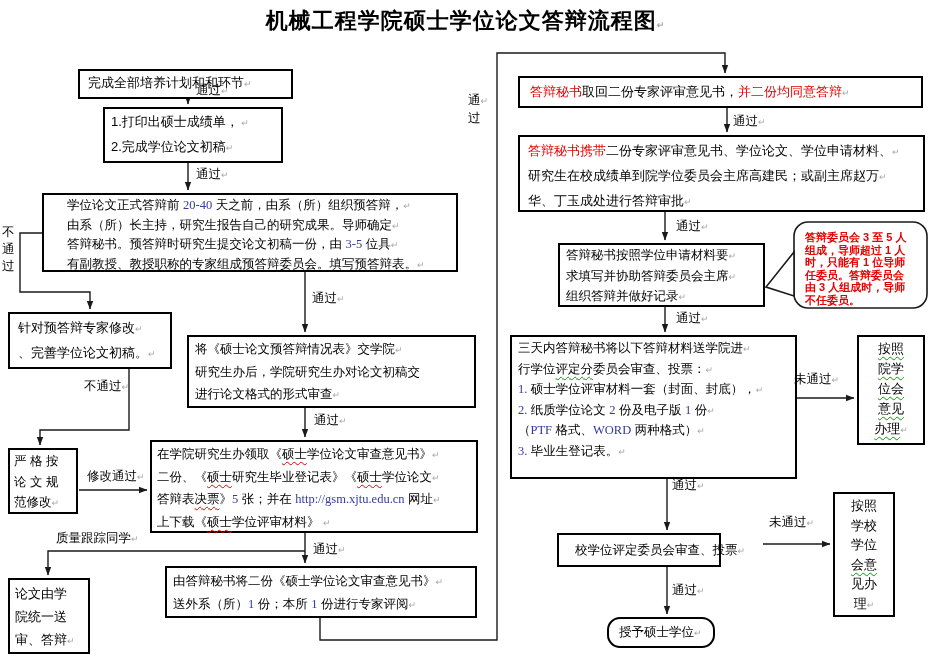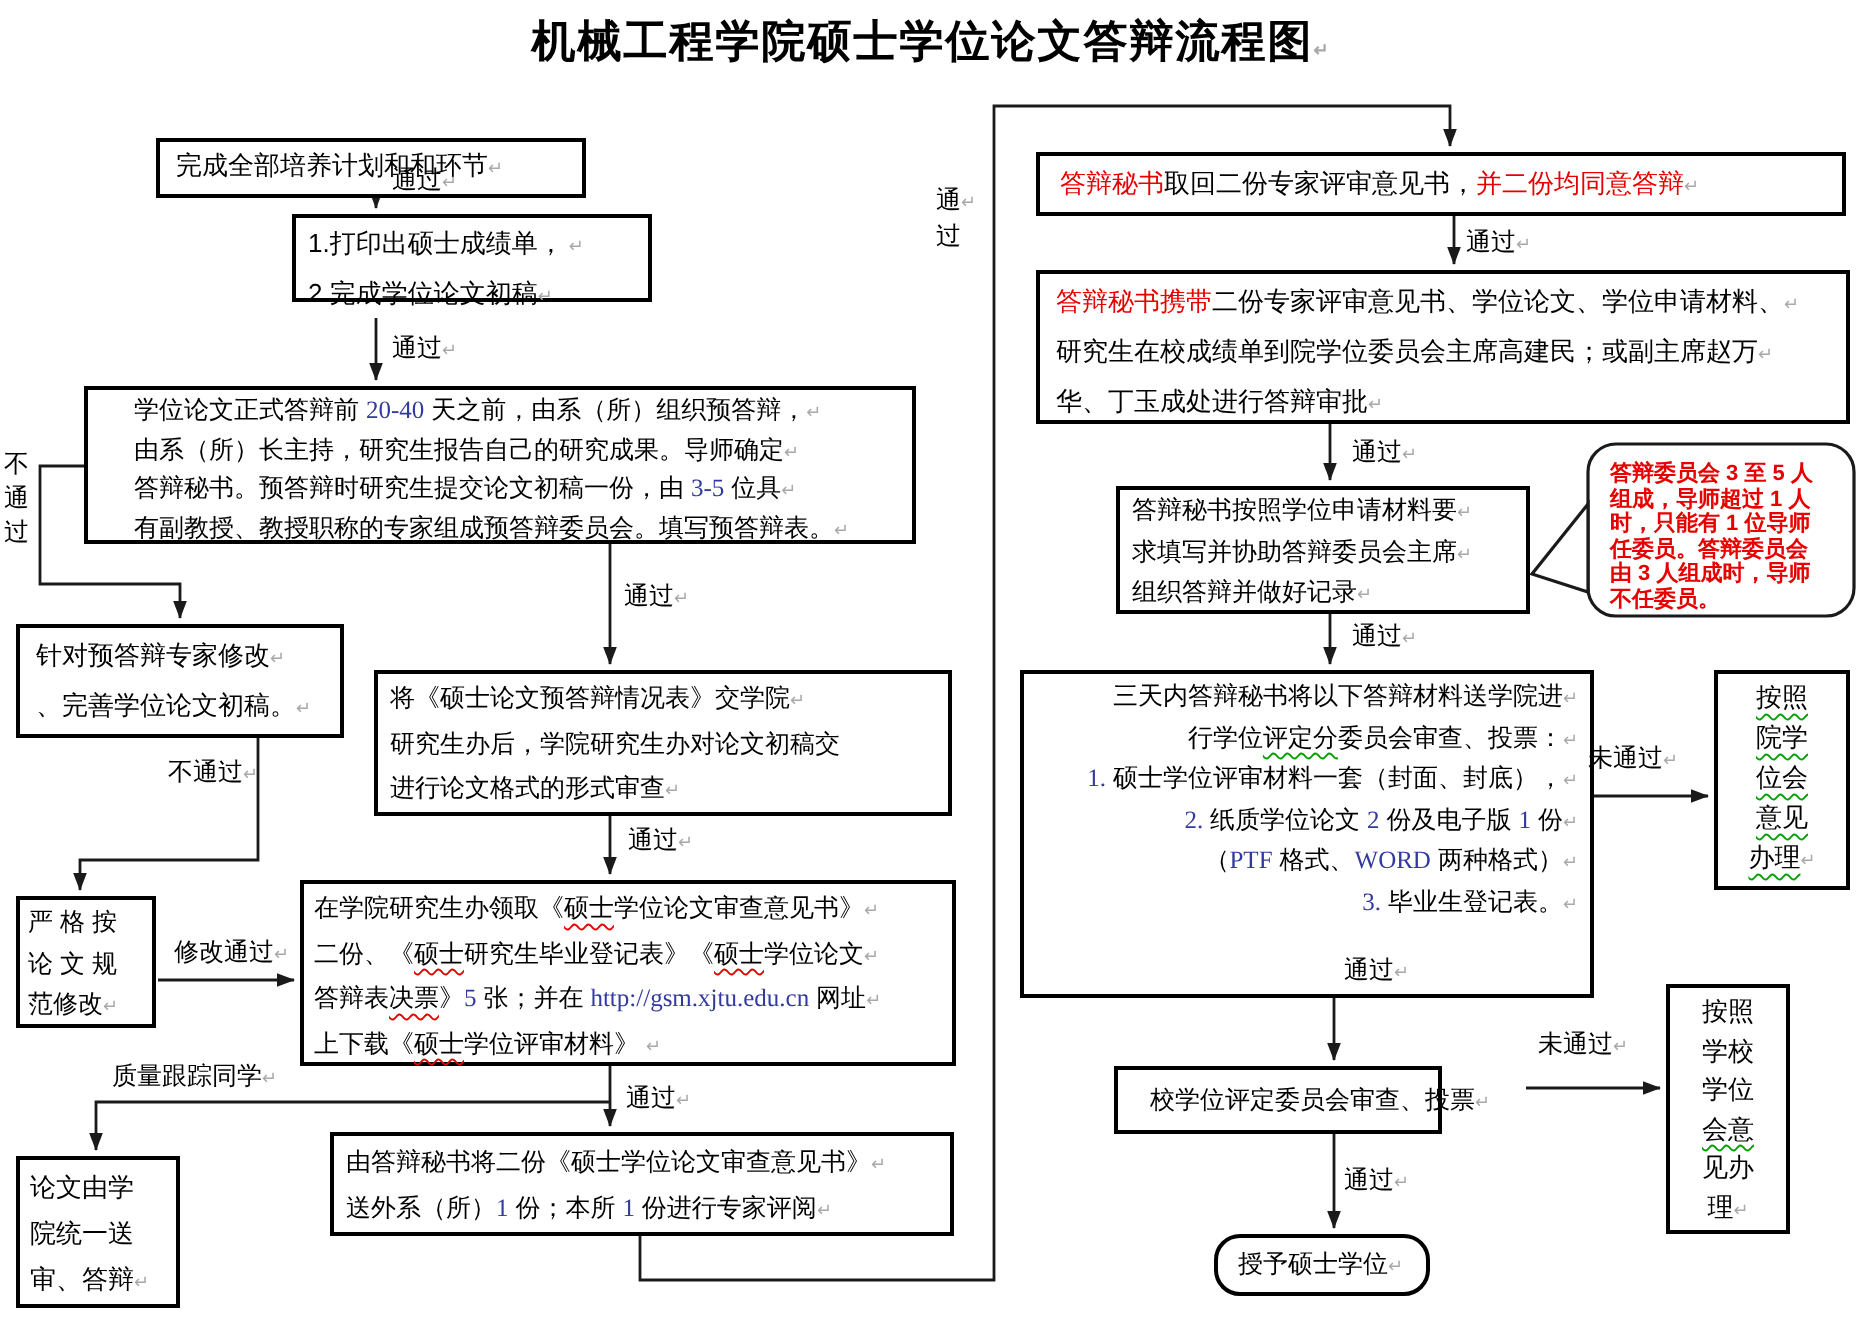--- a/index.html
+++ b/index.html
@@ -60,21 +60,21 @@
     </g>
   </svg>
 
   <div class="title">
       <div class="ln"><span>机械工程学院硕士学位论文答辩流程图</span><span class="m">↵</span></div>
     </div>
 
   <div class="box" style="left:78px;top:45px;width:215px;height:30px;line-height:22px;padding:1px 8px;font-size:13px;margin-top:24px;">
       <div class="ln"><span>完成全部培养计划和和环节</span><span class="m">↵</span></div>
     </div>
-  <div class="box" style="left:103px;top:107px;width:180px;height:44px;line-height:23px;padding:1px 6px;font-size:13px;margin-left:43px;">
+  <div class="box" style="left:103px;top:107px;width:180px;height:56px;line-height:23px;padding:1px 6px;font-size:13px;">
       <div class="ln"><span>1.打印出硕士成绩单，</span><span class="m"> ↵</span></div>
       <div class="ln"><span>2.完成学位论文初稿</span><span class="m">↵</span></div>
     </div>
   <div class="box" style="left:42px;top:193px;width:416px;height:79px;line-height:18.5px;padding:1px 23px;">
       <div class="ln"><span>学位论文正式答辩前 </span><span class="n">20-40</span><span> 天之前，由系（所）组织预答辩，</span><span class="m">↵</span></div>
       <div class="ln"><span>由系（所）长主持，研究生报告自己的研究成果。导师确定</span><span class="m">↵</span></div>
       <div class="ln"><span>答辩秘书。预答辩时研究生提交论文初稿一份，由 </span><span class="n">3-5</span><span> 位具</span><span class="m">↵</span></div>
       <div class="ln"><span>有副教授、教授职称的专家组成预答辩委员会。填写预答辩表。</span><span class="m">↵</span></div>
     </div>
   <div class="box" style="left:8px;top:312px;width:164px;height:57px;line-height:24px;padding:2px 8px;font-size:13px;">
@@ -122,21 +122,21 @@
       <div class="ln"><span>组织答辩并做好记录</span><span class="m">↵</span></div>
     </div>
   <div class="box callout-text" style="left:799px;top:229px;width:124px;height:74px;">
       <div class="ln"><span class="r">答辩委员会 3 至 5 人</span></div>
       <div class="ln"><span class="r">组成，导师超过 1 人</span></div>
       <div class="ln"><span class="r">时，只能有 1 位导师</span></div>
       <div class="ln"><span class="r">任委员。答辩委员会</span></div>
       <div class="ln"><span class="r">由 3 人组成时，导师</span></div>
       <div class="ln"><span class="r">不任委员。</span></div>
     </div>
-  <div class="box" style="left:510px;top:335px;width:287px;height:164px;line-height:19.5px;padding:2px 6px;text-align:right;">
+  <div class="box" style="left:510px;top:335px;width:287px;height:144px;line-height:19.5px;padding:2px 6px;">
       <div class="ln"><span>三天内答辩秘书将以下答辩材料送学院进</span><span class="m">↵</span></div>
       <div class="ln"><span>行学位</span><span class="gw">评定分</span><span>委员会审查、投票：</span><span class="m">↵</span></div>
       <div class="ln"><span class="n">1.</span><span> 硕士学位评审材料一套（封面、封底），</span><span class="m">↵</span></div>
       <div class="ln"><span class="n">2.</span><span> 纸质学位论文 </span><span class="n">2</span><span> 份及电子版 </span><span class="n">1</span><span> 份</span><span class="m">↵</span></div>
       <div class="ln"><span>（</span><span class="n">PTF</span><span> 格式、</span><span class="n">WORD</span><span> 两种格式）</span><span class="m">↵</span></div>
       <div class="ln"><span class="n">3.</span><span> 毕业生登记表。</span><span class="m">↵</span></div>
     </div>
   <div class="box center" style="left:857px;top:335px;width:68px;height:110px;line-height:20px;padding:2px 0;font-size:13px;">
       <div class="ln"><span class="gw">按照</span></div>
       <div class="ln"><span class="gw">院学</span></div>

